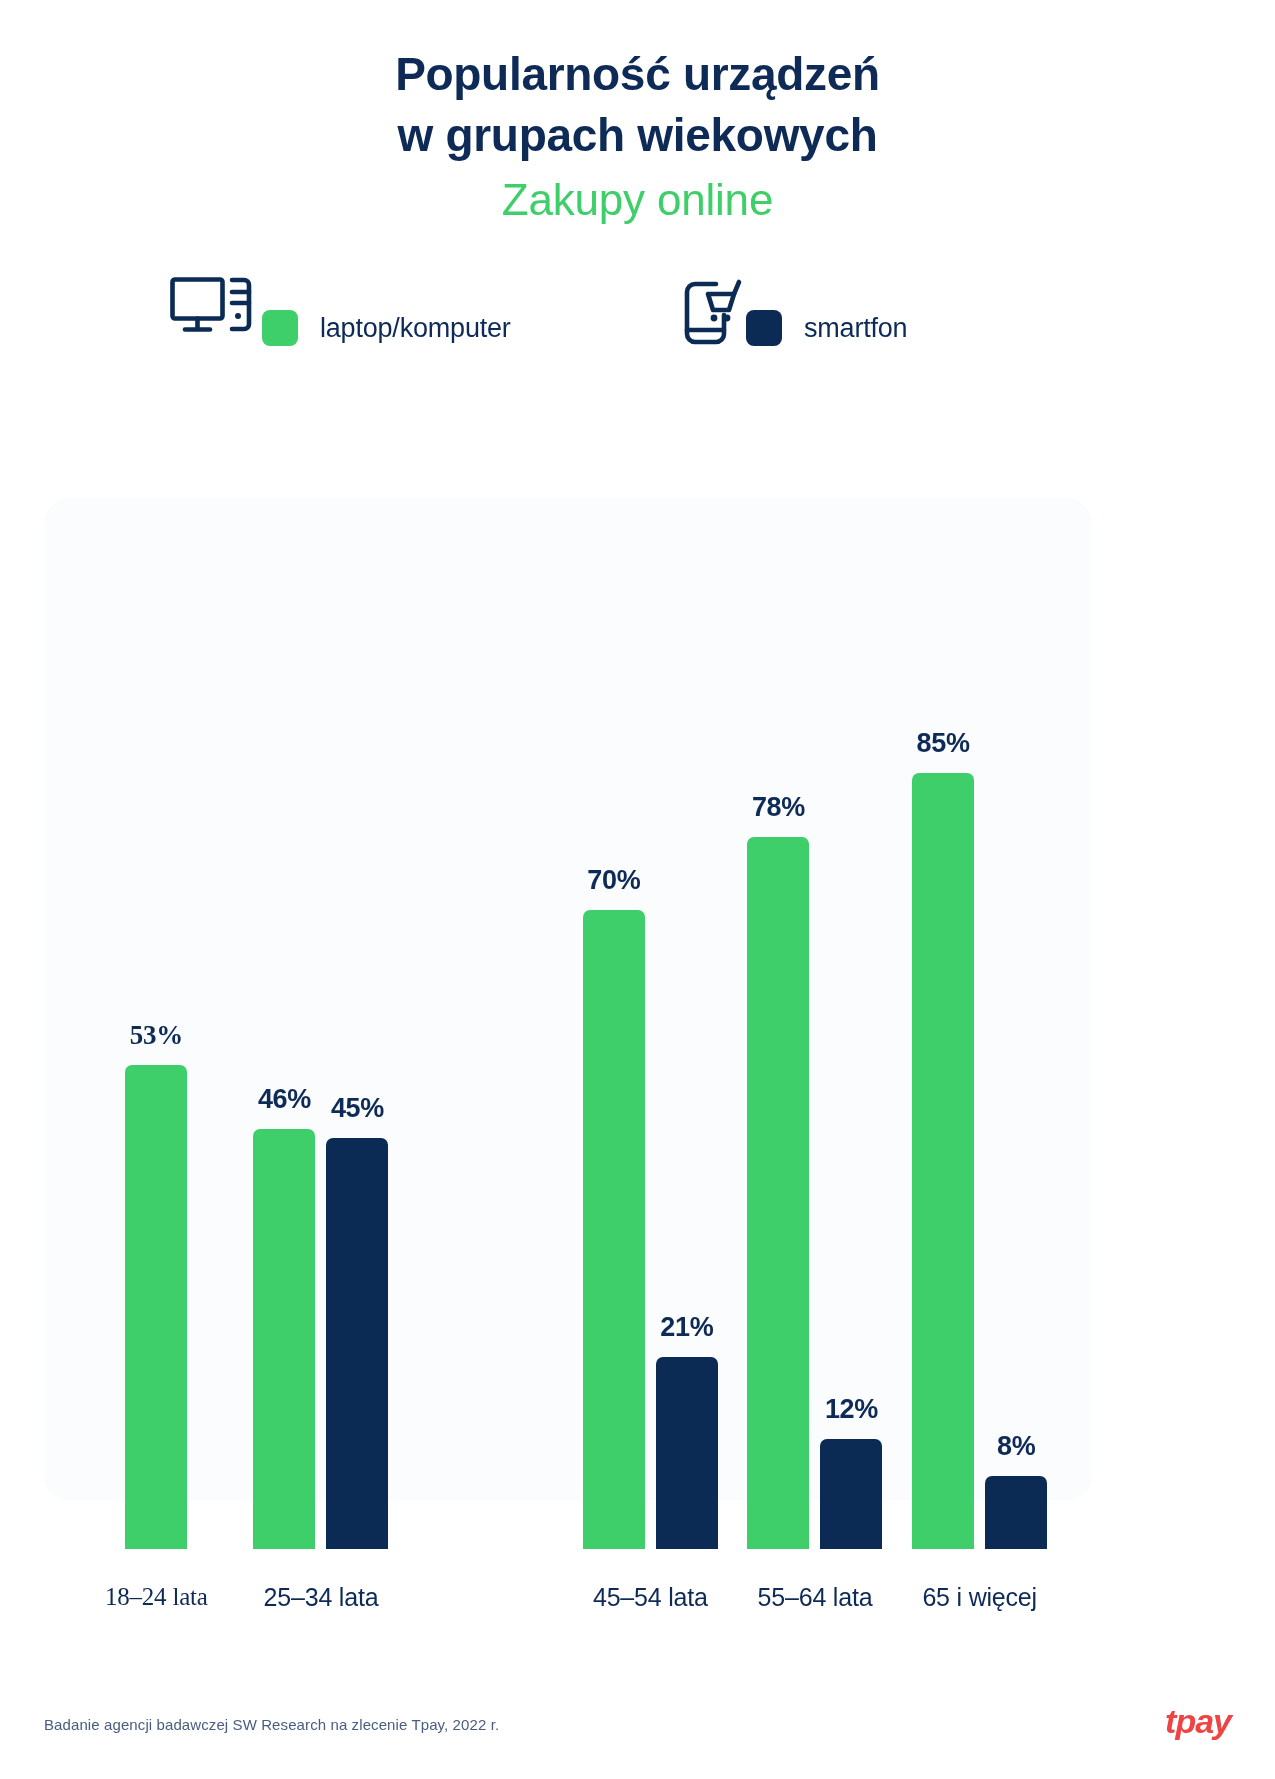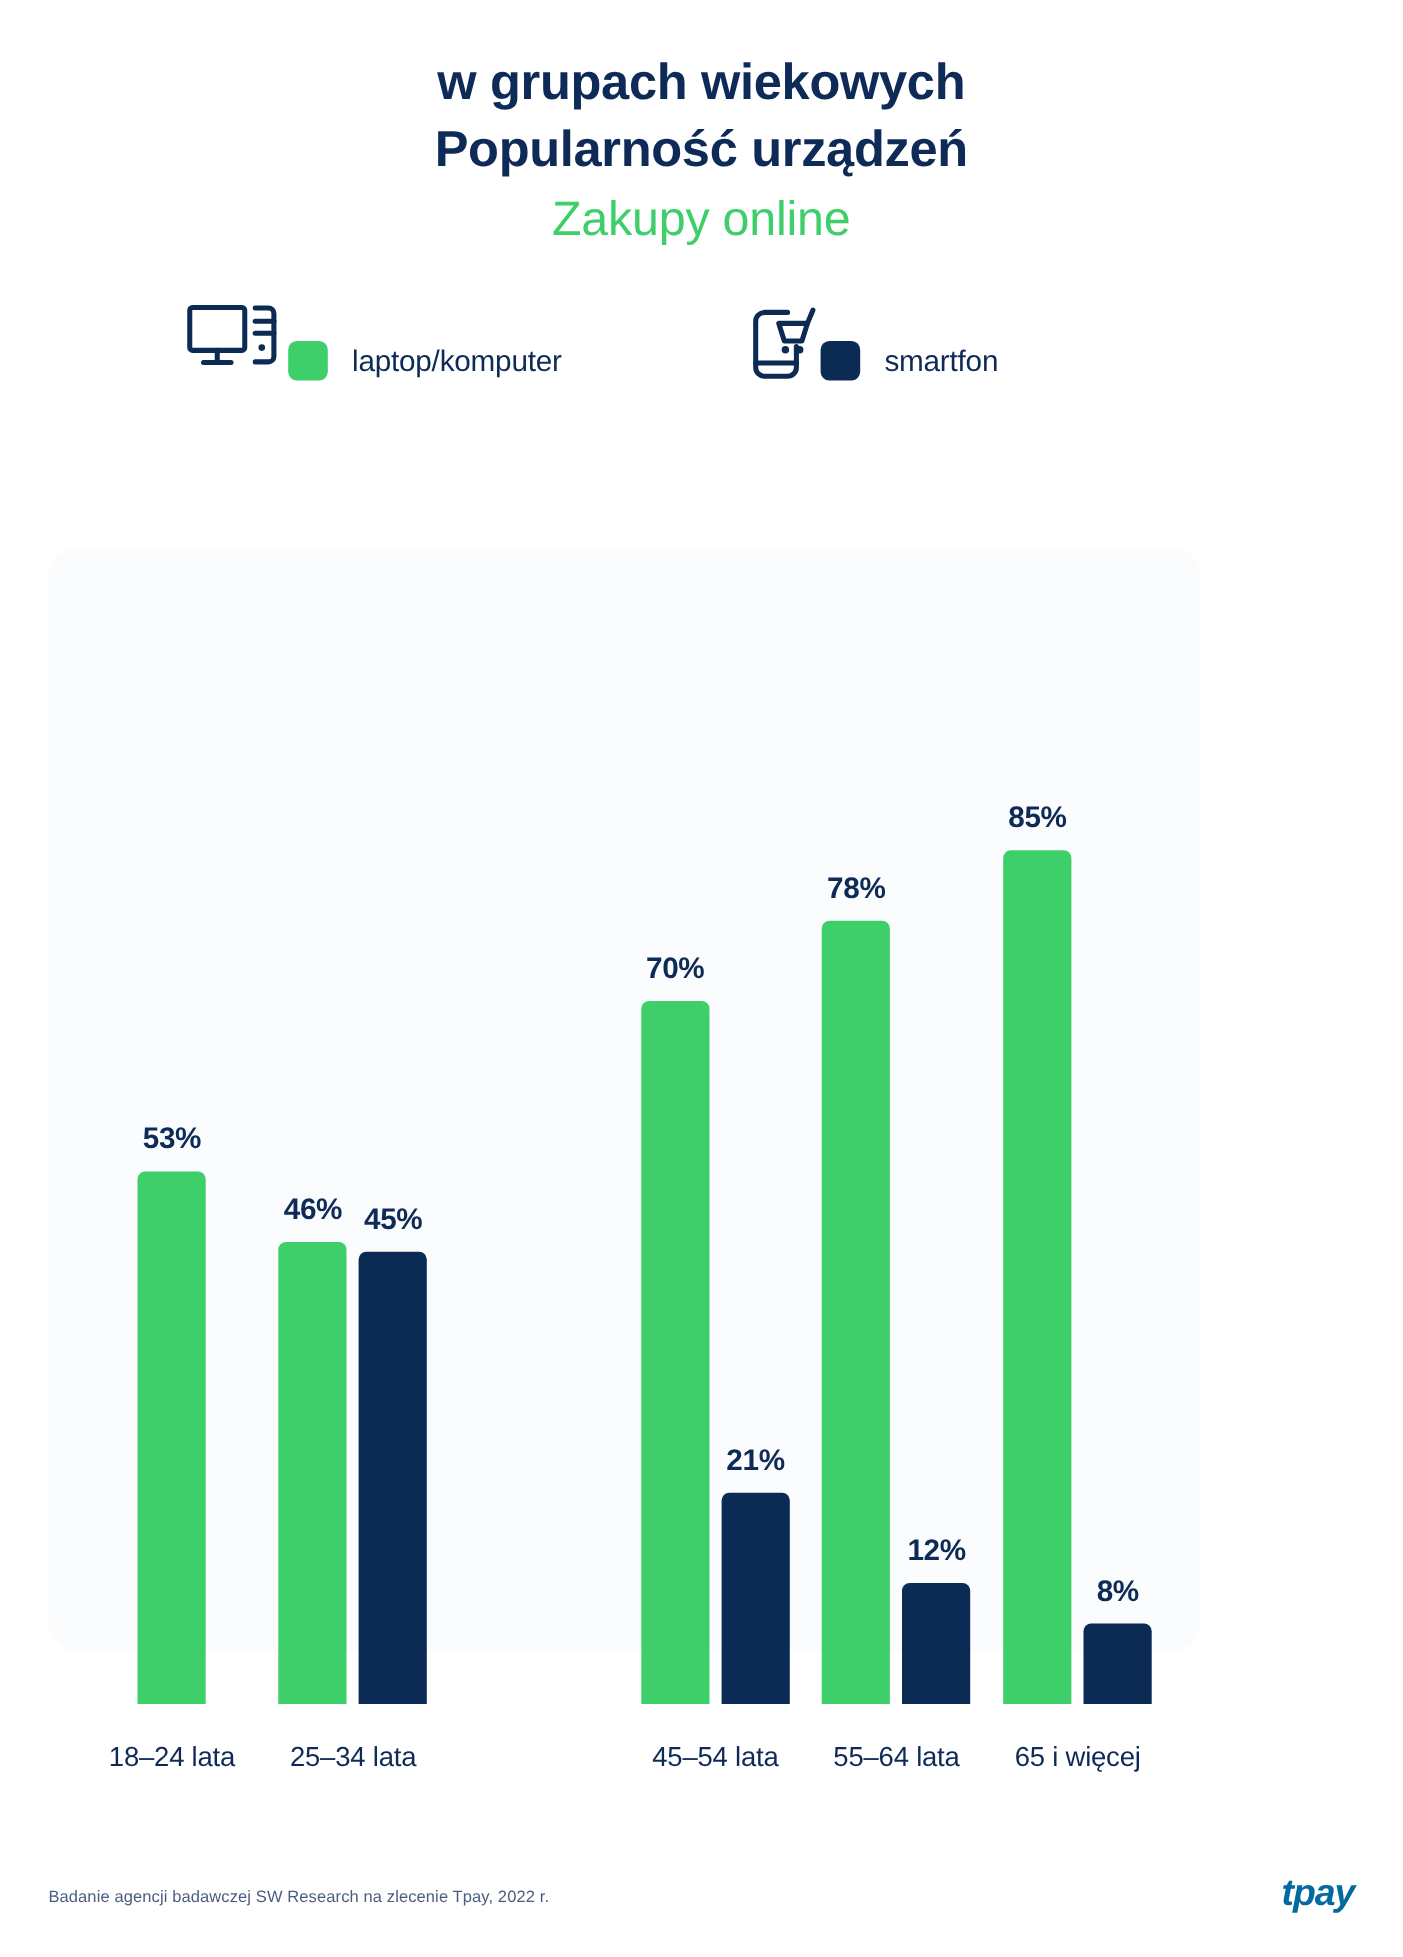--- a/index.html
+++ b/index.html
@@ -165,32 +165,32 @@
     color: #4a5d80;
     letter-spacing: 0.1px;
   }
   .logo {
     position: absolute;
     right: 44px;
     top: 1702px;
     font-size: 34px;
     font-weight: 700;
     font-style: italic;
-    color: #0369a1;
+    color: #ef4444;
     letter-spacing: -1px;
   }
 </style>
 </head>
 <body>
 
 <div class="page">
 
   <div class="title-block">
+    <div class="title-line">Popularność urządzeń</div>
     <div class="title-line">w grupach wiekowych</div>
-    <div class="title-line">Popularność urządzeń</div>
     <div class="subtitle-line">Zakupy online</div>
   </div>
 
   <div class="legend">
 
     <div class="legend-group g0">
       <div class="legend-icon">
         <svg width="92" height="72" viewBox="0 0 92 72" fill="none" stroke="#0b2a54" stroke-width="4.6" stroke-linecap="round" stroke-linejoin="round">
           <rect x="2.5" y="2.5" width="50" height="39" rx="2.5"></rect>
           <line x1="27.5" y1="41.5" x2="27.5" y2="52"></line>
@@ -222,21 +222,21 @@
         <span class="legend-swatch" style="background:#0b2a54"></span>
         <span class="legend-label">smartfon</span>
       </div>
     </div>
 
   </div>
 
   <div class="chart-card">
     <div class="plot">
       <div class="groups" id="groups">
-          <div class="group" style="left: 0px; width: 164.667px;">
+          <div class="group" style="left: 0px; width: 164.667px; font-family: Liberation Serif, serif;">
             <div class="bars" style="height: 1011px;">
               <div class="bar-col">
                 <div class="bar-value">53%</div>
                 <div class="bar s0" style="height: 483.89px; background: rgb(62, 207, 106);"></div>
               </div>
             </div>
             <div class="cat-label" style="top: 1045px;">18–24 lata</div>
           </div>
           <div class="group" style="left: 164.667px; width: 164.667px;">
             <div class="bars" style="height: 1011px;">

